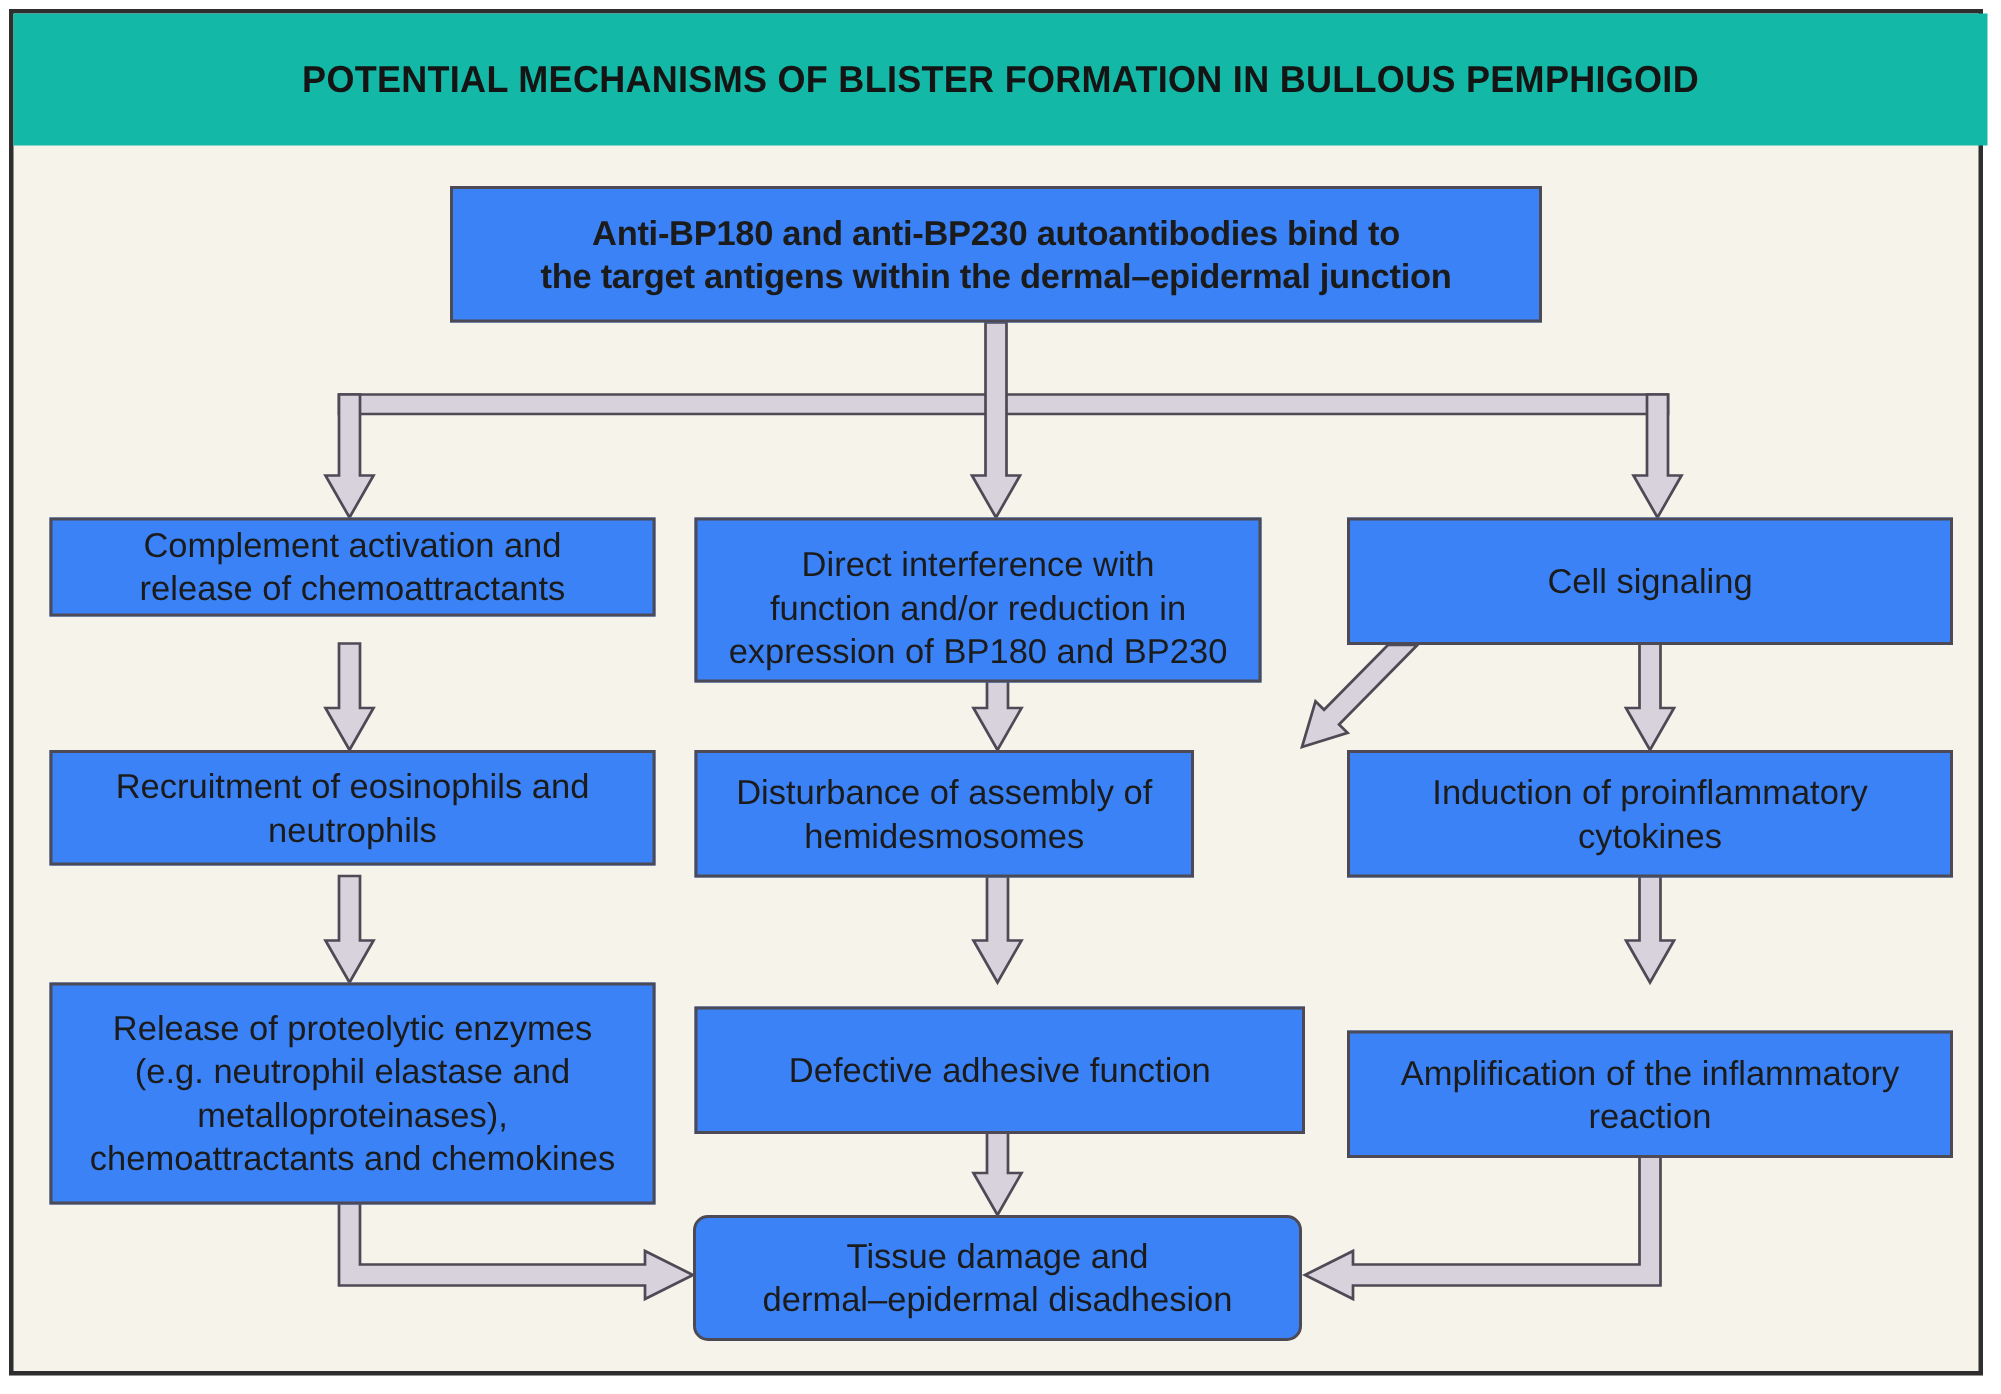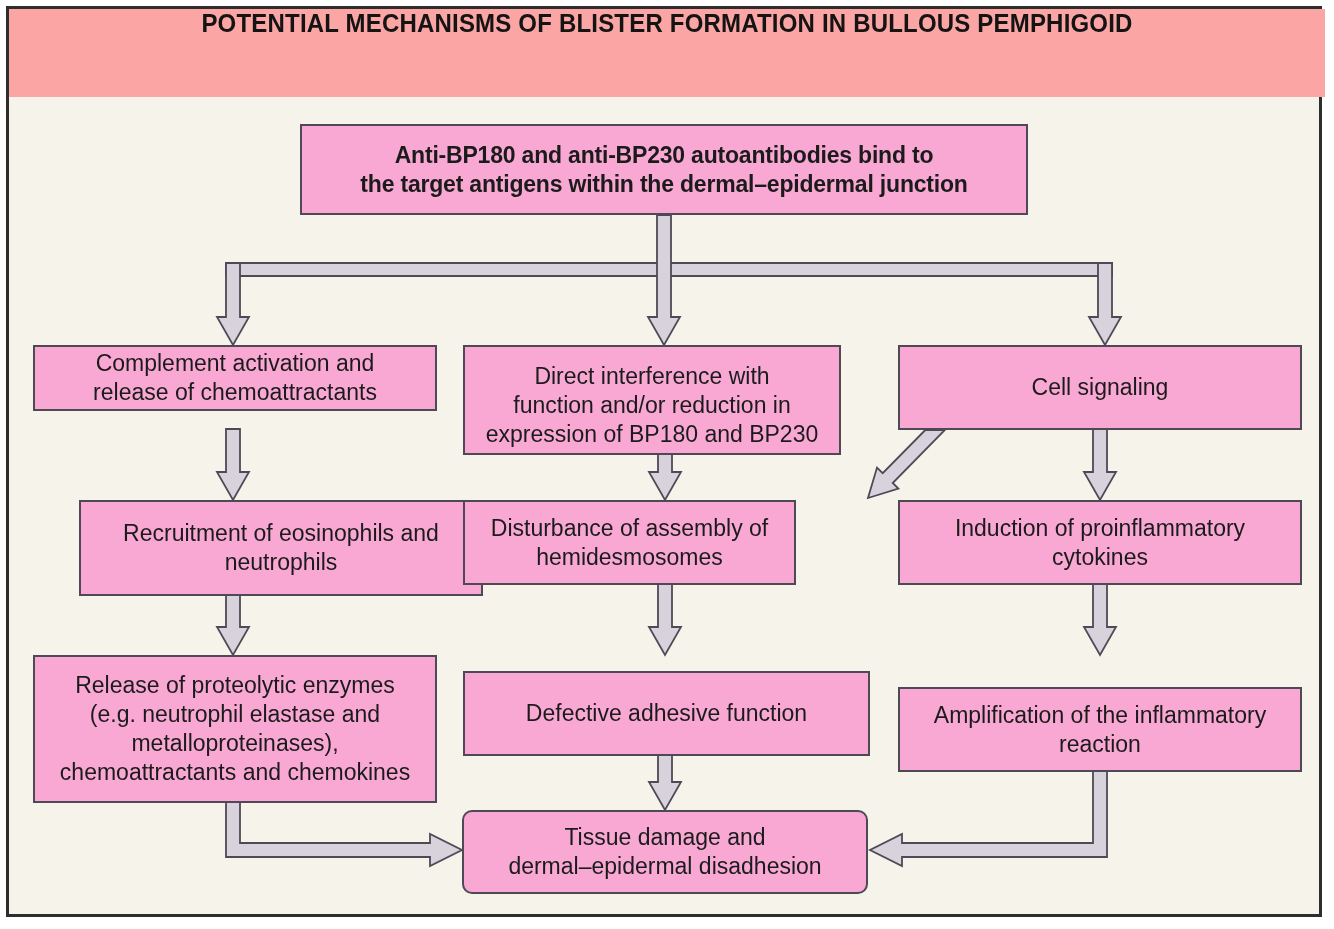--- a/index.html
+++ b/index.html
@@ -6,40 +6,40 @@
   .page{
     position:relative;width:1334px;height:929px;background:#ffffff;overflow:hidden;
     font-family:"Liberation Sans","DejaVu Sans",sans-serif;color:#1b1b1b;
   }
   .frame{
     position:absolute;left:6px;top:6px;width:1316px;height:911px;
     border:3px solid #2e2e2e;background:#f5f3ea;box-sizing:border-box;
   }
   .band{
     position:absolute;left:9px;top:9px;width:1316px;height:88px;
-    background:#fca5a5;display:flex;justify-content:center;
+    background:#14b8a6;display:flex;align-items:center;justify-content:center;
   }
   .band .title{
     font-weight:bold;font-size:25px;letter-spacing:0.2px;color:#141414;
     transform:scaleX(0.96);white-space:nowrap;
   }
   .connectors{position:absolute;left:0;top:0;width:1334px;height:929px;}
   .connectors path{fill:#d8d2dd;stroke:#4e4a55;stroke-width:1.8;stroke-linejoin:miter;}
   .fbox{
-    position:absolute;box-sizing:border-box;background:#f9a8d4;border:2px solid #4e4a55;
+    position:absolute;box-sizing:border-box;background:#3b82f6;border:2px solid #4e4a55;
     display:flex;align-items:center;justify-content:center;text-align:center;
     font-size:23px;line-height:29px;white-space:pre-line;padding:4px 8px;
   }
   .fbox.bold{font-weight:bold;letter-spacing:-0.2px;}
   
   .b-root   {left:300px; top:124px; width:728px; height:91px;}
   .b-l2     {left:33px;  top:345px; width:404px; height:66px;}
   .b-m2     {left:463px; top:345px; width:378px; height:110px;align-items:flex-end;}
   .b-r2     {left:898px; top:345px; width:404px; height:85px;}
-  .b-l3     {left:33px;  top:500px; width:404px; height:96px;margin-left:46px;}
+  .b-l3     {left:33px;  top:500px; width:404px; height:77px;}
   .b-m3     {left:463px; top:500px; width:333px; height:85px;}
   .b-r3     {left:898px; top:500px; width:404px; height:85px;}
   .b-l4     {left:33px;  top:655px; width:404px; height:148px;}
   .b-m4     {left:463px; top:671px; width:407px; height:85px;}
   .b-r4     {left:898px; top:655px; width:404px; height:85px;margin-top:32px;}
   .b-out    {left:462px; top:810px; width:406px; height:84px;border-radius:10px;}
 </style>
 </head>
 <body>
 

